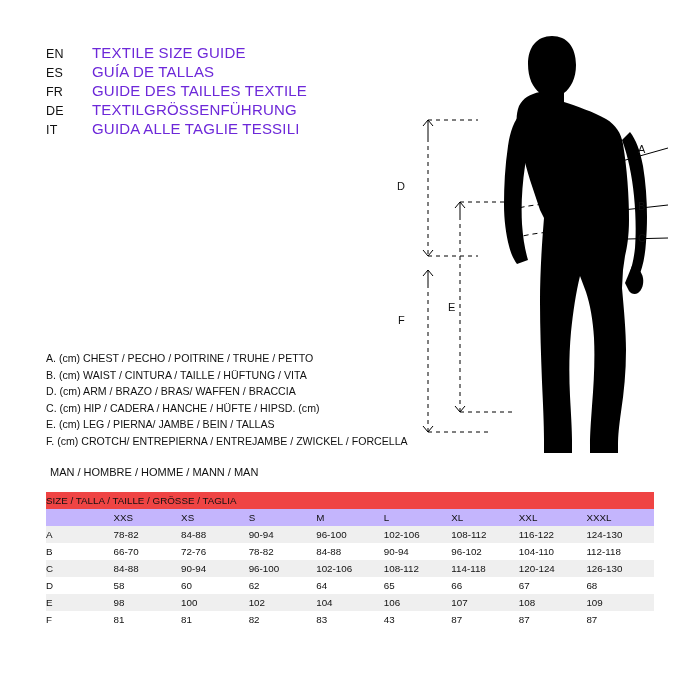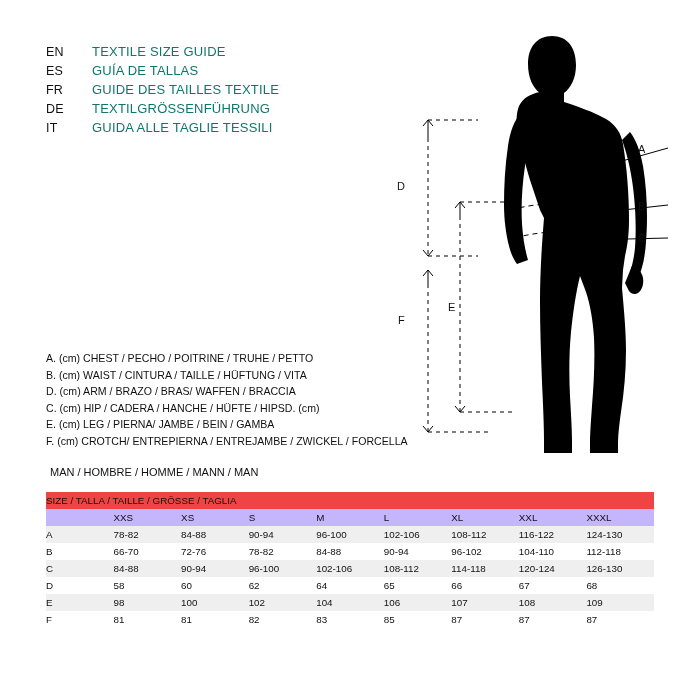--- a/index.html
+++ b/index.html
@@ -34,23 +34,23 @@
     align-items: baseline;
     height: 19px;
   }
   .title-lang {
     width: 46px;
     font-size: 12.5px;
     letter-spacing: 0.2px;
     color: #111;
   }
   .title-text {
-    font-size: 13px;
+    font-size: 15px;
     letter-spacing: 0.2px;
-    color: #0f766e;
+    color: #6d28d9;
   }
 
   
   .legend {
     position: absolute;
     left: 46px;
     top: 350px;
     width: 420px;
   }
   .legend-line {
@@ -267,21 +267,21 @@
     <span class="meas-label" style="left:17px; top:160px;">D</span>
     <span class="meas-label" style="left:68px; top:281px;">E</span>
     <span class="meas-label" style="left:18px; top:294px;">F</span>
   </div>
 
   <div class="legend">
     <div class="legend-line">A. (cm) CHEST / PECHO / POITRINE / TRUHE / PETTO</div>
     <div class="legend-line">B. (cm) WAIST / CINTURA / TAILLE / HÜFTUNG / VITA</div>
     <div class="legend-line">D. (cm) ARM / BRAZO / BRAS/ WAFFEN / BRACCIA</div>
     <div class="legend-line">C. (cm) HIP / CADERA / HANCHE / HÜFTE / HIPSD. (cm)</div>
-    <div class="legend-line">E. (cm) LEG / PIERNA/ JAMBE / BEIN / GAMBA</div>
+    <div class="legend-line">E. (cm) LEG / PIERNA/ JAMBE / BEIN / TALLAS</div>
     <div class="legend-line">F. (cm) CROTCH/ ENTREPIERNA / ENTREJAMBE / ZWICKEL / FORCELLA</div>
   </div>
 
   <div class="gender-line">MAN / HOMBRE / HOMME / MANN / MAN</div>
 
   <div class="table-wrap">
     <table class="size-table">
       <tbody>
         <tr class="hdr-row">
           <td colspan="9">SIZE / TALLA / TAILLE / GRÖSSE / TAGLIA</td>
@@ -357,21 +357,21 @@
           <td class="c-val">108</td>
           <td class="c-val">109</td>
         </tr>
 
         <tr class="row-odd">
           <td class="c-label">F</td>
           <td class="c-val">81</td>
           <td class="c-val">81</td>
           <td class="c-val">82</td>
           <td class="c-val">83</td>
-          <td class="c-val">85</td>
+          <td class="c-val">43</td>
           <td class="c-val">87</td>
           <td class="c-val">87</td>
           <td class="c-val">87</td>
         </tr>
       </tbody>
     </table>
   </div>
 
 </div>
 

